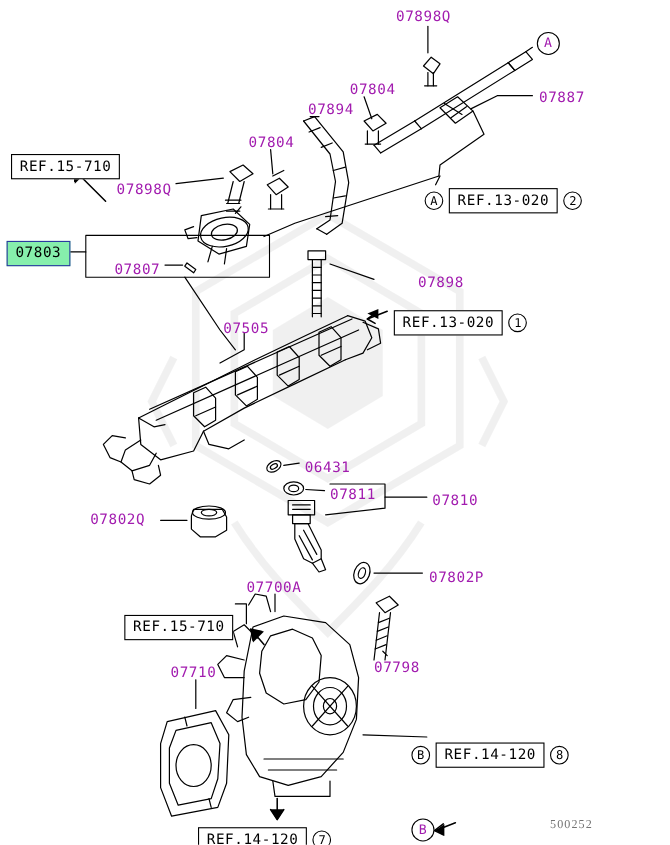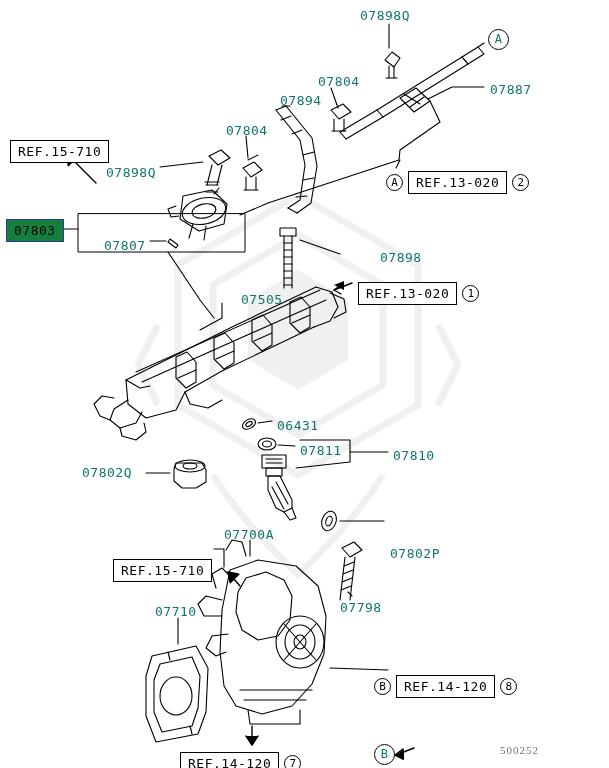--- a/index.html
+++ b/index.html
@@ -24,34 +24,34 @@
     position: absolute;
     left: 0; top: 0;
     width: 609px;
     height: 768px;
   }
   .lbl {
     position: absolute;
     font-family: "DejaVu Sans Mono", monospace;
     font-size: 13px;
     letter-spacing: 0.5px;
-    color: #0f766e;
+    color: #a21caf;
     white-space: nowrap;
     line-height: 15px;
   }
   .boxed {
     border: 1.5px solid #000;
     padding: 3px 7px 3px 7px;
     background: #fff;
     font-size: 13px;
     letter-spacing: 0.5px;
   }
   .highlight {
     border: 1.5px solid #2b3aa0;
-    background: #15803d;
+    background: #86efac;
     color: #000;
     padding: 3px 7px 3px 7px;
     font-size: 13px;
     letter-spacing: 0.5px;
   }
   .circled {
     display: inline-block;
     width: 15px;
     height: 15px;
     line-height: 15px;
@@ -323,26 +323,26 @@
   </svg>
 
   <div class="lbl" style="left:360px; top:8px;">07898Q</div>
   <div class="lbl" style="left:318px; top:74px;">07804</div>
   <div class="lbl" style="left:280px; top:93px;text-align:center;">07894</div>
   <div class="lbl" style="left:490px; top:82px;">07887</div>
   <div class="lbl" style="left:226px; top:123px;">07804</div>
   <div class="lbl" style="left:106px; top:165px;">07898Q</div>
   <div class="lbl" style="left:104px; top:238px;">07807</div>
   <div class="lbl" style="left:345px; top:250px;margin-left:35px;">07898</div>
-  <div class="lbl" style="left:203px; top:292px;margin-left:38px;">07505</div>
+  <div class="lbl" style="left:203px; top:292px;">07505</div>
   <div class="lbl" style="left:277px; top:418px;">06431</div>
   <div class="lbl" style="left:300px; top:443px;">07811</div>
   <div class="lbl" style="left:393px; top:448px;">07810</div>
   <div class="lbl" style="left:82px; top:465px;">07802Q</div>
-  <div class="lbl" style="left:390px; top:546px;">07802P</div>
+  <div class="lbl" style="left:390px; top:518px;">07802P</div>
   <div class="lbl" style="left:224px; top:527px;text-align:right;">07700A</div>
   <div class="lbl" style="left:340px; top:600px;">07798</div>
   <div class="lbl" style="left:155px; top:604px;">07710</div>
 
   <div class="lbl highlight" style="left:6px; top:219px;">07803</div>
 
   <div class="refrow" style="left:10px; top:130px;">
     <span class="boxed">REF.15-710</span>
   </div>
 

